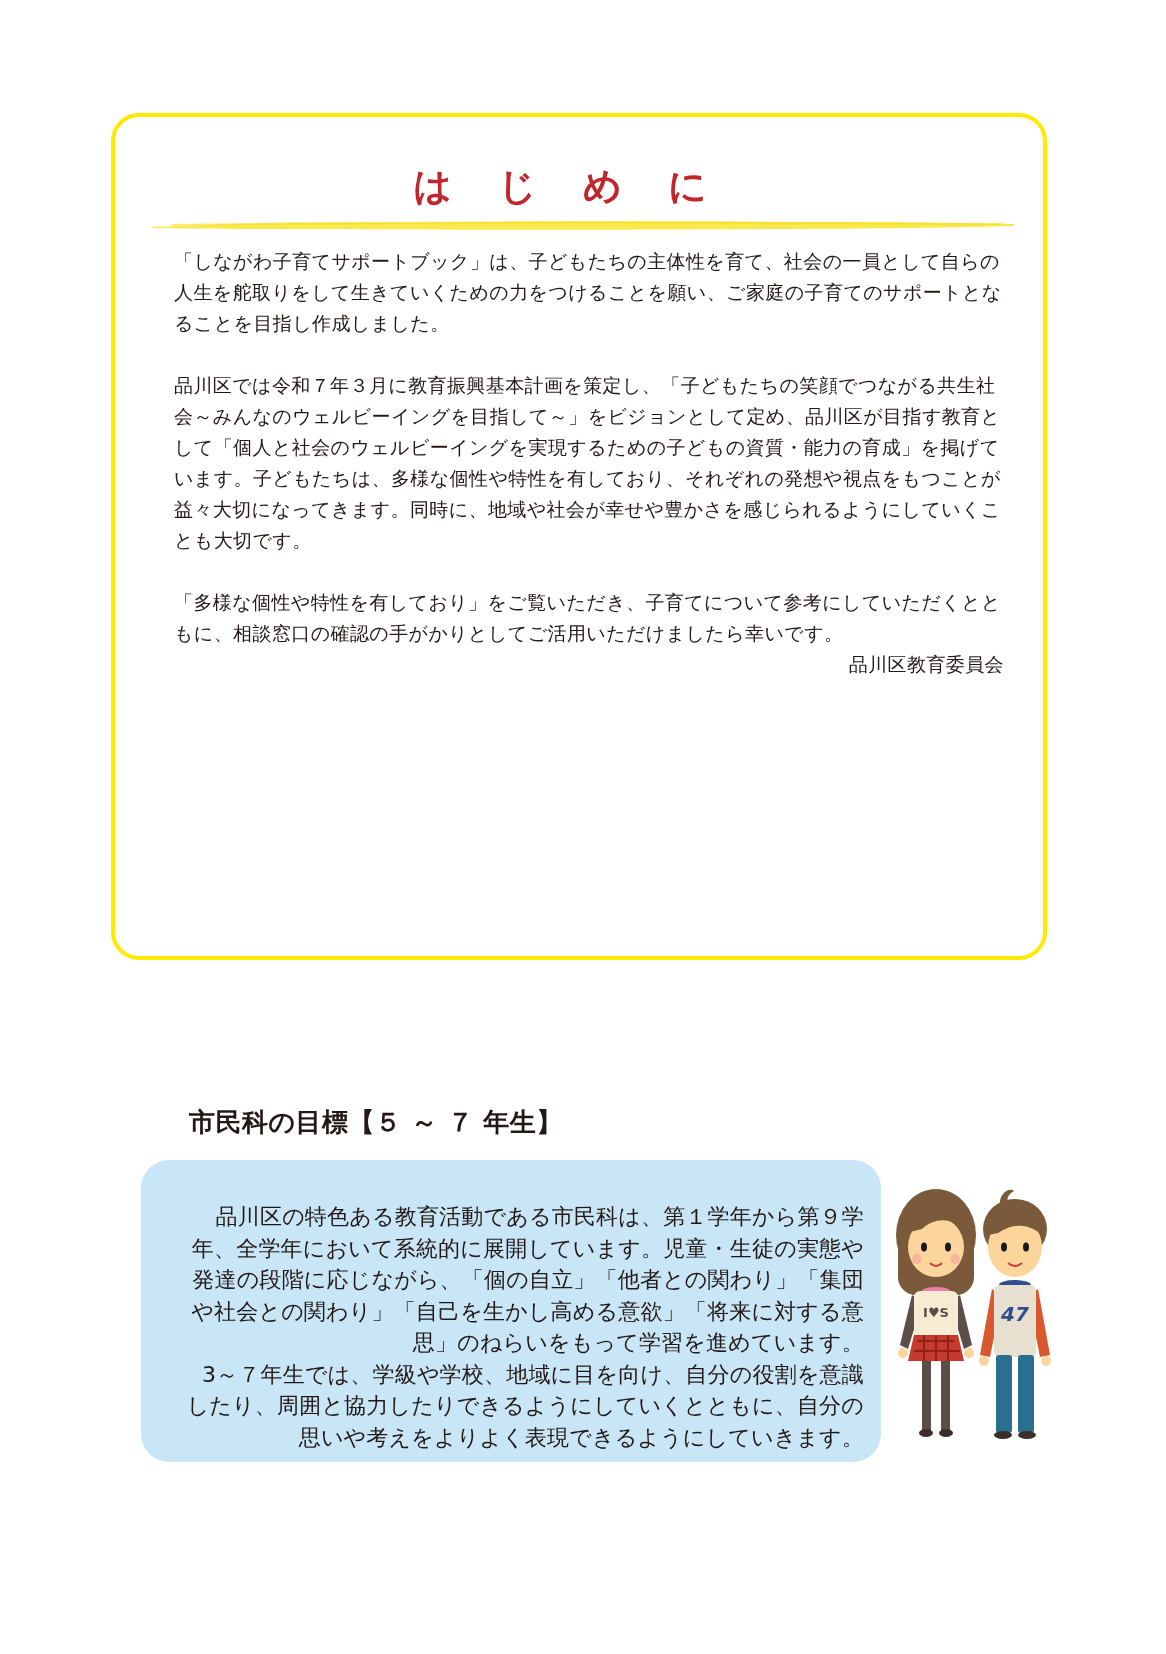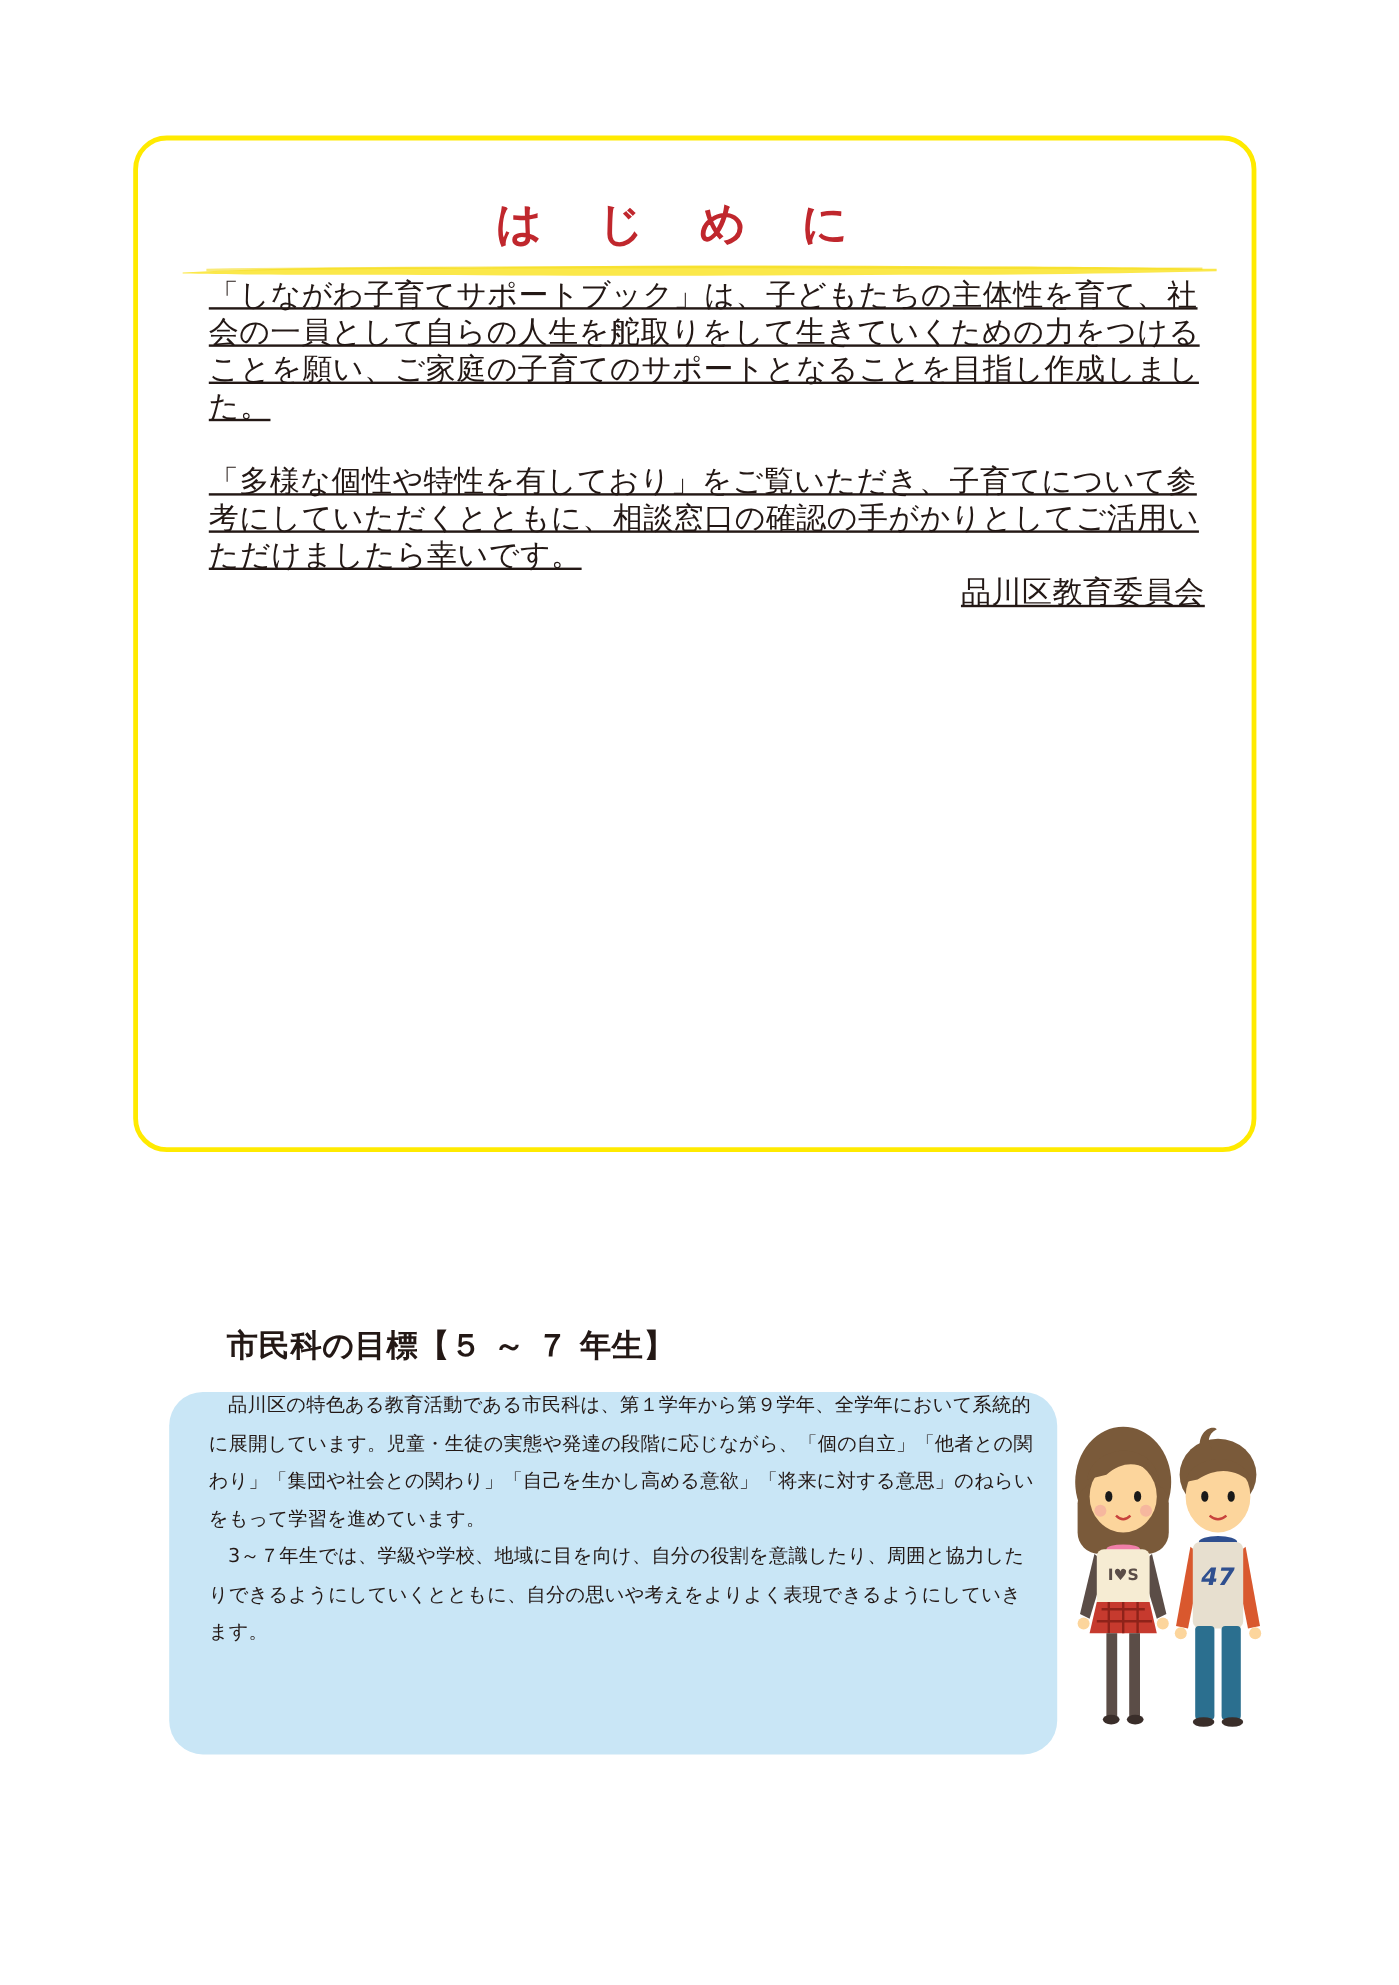--- a/index.html
+++ b/index.html
@@ -15,60 +15,61 @@
     }
     .intro-title {
       position: absolute; left: 0; top: 162px; width: 1166px; text-align: center;
       font-size: 38px; font-weight: bold; color: #c0272d; letter-spacing: 46px;
       line-height: 48px; box-sizing: border-box;
     }
     .brush-underline {
       position: absolute; left: 152px; top: 219px; width: 862px; height: 12px;
     }
     .intro-body {
-      position: absolute; left: 174px; top: 230px; width: 830px;
-      font-size: 25px; line-height: 31px; letter-spacing: 0.4px; text-decoration: underline;
+      position: absolute; left: 174px; top: 246px; width: 830px;
+      font-size: 19px; line-height: 31px; letter-spacing: 0.4px;
     }
     .intro-body p { margin: 0; }
     .intro-body p.gap { margin-top: 31px; }
     .indent { text-indent: 1em; }
     .sig-row { text-align: right; }
     .section-heading {
       position: absolute; left: 173px; top: 1104px;
       font-size: 26px; font-weight: bold; color: #231815; letter-spacing: 0.5px;
       line-height: 36px;
       margin-left: 16px;
     }
     .goal-box {
       position: absolute; left: 141px; top: 1160px; width: 740px; height: 302px;
       background: #c9e6f6; border-radius: 28px;
     }
     .goal-body {
-      position: absolute; left: 174px; top: 1155px; width: 690px;
-      font-size: 16px; line-height: 31.5px; letter-spacing: 0.2px;
+      position: absolute; left: 174px; top: 1201px; width: 690px;
+      font-size: 22px; line-height: 31.5px; letter-spacing: 0.2px; text-align: right;
     }
     .goal-body p { margin: 0; }
     .illustration {
       position: absolute; left: 888px; top: 1185px; width: 175px; height: 260px;
     }
   </style>
 </head>
 <body>
 
 <div class="intro-frame"></div>
 
 <div class="intro-title">はじめに</div>
 
 <svg class="brush-underline" viewBox="0 0 862 12" preserveAspectRatio="none">
   <path d="M0,8 C80,4 160,3 240,4 C380,2 520,2 660,3 C740,3 800,4 862,5 L862,7 C780,9 700,10 600,10 C460,11 300,11 180,10 C100,10 40,10 0,9 Z" fill="#fbe84a"></path>
   <path d="M20,6 C200,3 500,3 850,5" stroke="#f5dc1e" stroke-width="2" fill="none" opacity="0.6"></path>
 </svg>
 
 <div class="intro-body">
   <p>「しながわ子育てサポートブック」は、子どもたちの主体性を育て、社会の一員として自らの人生を舵取りをして生きていくための力をつけることを願い、ご家庭の子育てのサポートとなることを目指し作成しました。</p>
+  <p class="gap">品川区では令和７年３月に教育振興基本計画を策定し、「子どもたちの笑顔でつながる共生社会～みんなのウェルビーイングを目指して～」をビジョンとして定め、品川区が目指す教育として「個人と社会のウェルビーイングを実現するための子どもの資質・能力の育成」を掲げています。子どもたちは、多様な個性や特性を有しており、それぞれの発想や視点をもつことが益々大切になってきます。同時に、地域や社会が幸せや豊かさを感じられるようにしていくことも大切です。</p>
   <p class="gap">「多様な個性や特性を有しており」をご覧いただき、子育てについて参考にしていただくとともに、相談窓口の確認の手がかりとしてご活用いただけましたら幸いです。</p>
   <div class="sig-row">品川区教育委員会</div>
 </div>
 
 <div class="section-heading">市民科の目標【５ ～ ７ 年生】</div>
 
 <div class="goal-box"></div>
 
 <div class="goal-body">
   <p class="indent">品川区の特色ある教育活動である市民科は、第１学年から第９学年、全学年において系統的に展開しています。児童・生徒の実態や発達の段階に応じながら、「個の自立」「他者との関わり」「集団や社会との関わり」「自己を生かし高める意欲」「将来に対する意思」のねらいをもって学習を進めています。</p>

